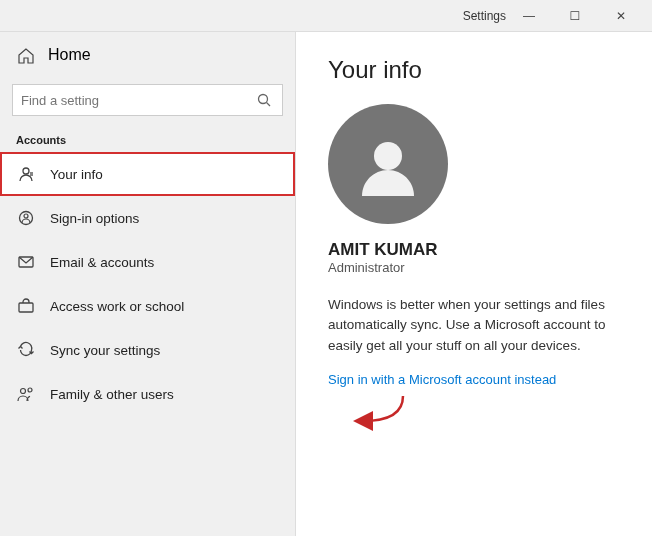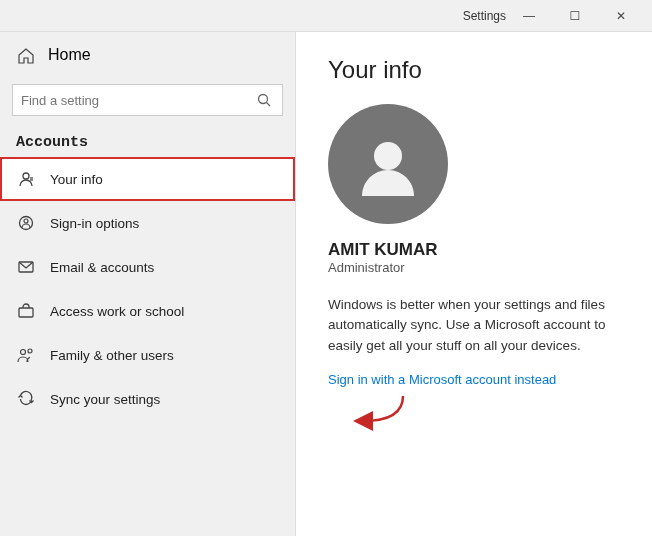--- a/index.html
+++ b/index.html
@@ -83,24 +83,23 @@
       border: none;
       outline: none;
       flex: 1;
       font-size: 13px;
       background: transparent;
       color: #333;
     }
 
     .sidebar-section-label {
       padding: 10px 16px 6px 16px;
-      font-size: 15px;
+      font-size: 11px;
       font-weight: 700;
       color: #222;
-      font-family: Liberation Mono, monospace;
     }
 
     .sidebar-item {
       display: flex;
       align-items: center;
       padding: 12px 16px;
       gap: 14px;
       cursor: pointer;
       font-size: 13.5px;
       color: #222;
@@ -263,40 +262,40 @@
         <svg width="18" height="18" viewBox="0 0 18 18" fill="none">
           <rect x="2" y="6" width="14" height="9" rx="1" stroke="#444" stroke-width="1.3"></rect>
           <path d="M6 6V5a3 3 0 016 0v1" stroke="#444" stroke-width="1.3"></path>
         </svg>
       </span>
       <span>Access work or school</span>
     </div>
 
     <div class="sidebar-item">
       <span class="icon">
+        <svg width="18" height="18" viewBox="0 0 18 18" fill="none">
+          <path d="M14.5 9A5.5 5.5 0 013.5 9" stroke="#444" stroke-width="1.3" fill="none"></path>
+          <path d="M3.5 5.5A5.5 5.5 0 0114.5 9" stroke="#444" stroke-width="1.3" fill="none"></path>
+          <polyline points="1.5,7.5 3.5,5.5 5.5,7.5" stroke="#444" stroke-width="1.3" fill="none"></polyline>
+          <polyline points="12.5,10.5 14.5,12.5 16.5,10.5" stroke="#444" stroke-width="1.3" fill="none"></polyline>
+        </svg>
+      </span>
+      <span>Sync your settings</span>
+    </div>
+
+    <div class="sidebar-item">
+      <span class="icon">
         <svg width="20" height="18" viewBox="0 0 20 18" fill="none">
           <circle cx="7" cy="6" r="2.5" stroke="#444" stroke-width="1.2"></circle>
           <path d="M2 16c0-2.8 2.2-5 5-5s5 2.2 5 5" stroke="#444" stroke-width="1.2"></path>
           <circle cx="14" cy="5" r="2" stroke="#444" stroke-width="1.2"></circle>
           <path d="M11 16c0-2.2 1.3-4 3-4.7" stroke="#444" stroke-width="1.2"></path>
         </svg>
       </span>
       <span>Family &amp; other users</span>
-    </div>
-
-    <div class="sidebar-item">
-      <span class="icon">
-        <svg width="18" height="18" viewBox="0 0 18 18" fill="none">
-          <path d="M14.5 9A5.5 5.5 0 013.5 9" stroke="#444" stroke-width="1.3" fill="none"></path>
-          <path d="M3.5 5.5A5.5 5.5 0 0114.5 9" stroke="#444" stroke-width="1.3" fill="none"></path>
-          <polyline points="1.5,7.5 3.5,5.5 5.5,7.5" stroke="#444" stroke-width="1.3" fill="none"></polyline>
-          <polyline points="12.5,10.5 14.5,12.5 16.5,10.5" stroke="#444" stroke-width="1.3" fill="none"></polyline>
-        </svg>
-      </span>
-      <span>Sync your settings</span>
     </div>
 
   </div>
 
   <div class="content">
     <div class="content-title">Your info</div>
 
     <div class="avatar-container">
       <svg class="avatar-svg" viewBox="0 0 72 72" fill="none">
         <circle cx="36" cy="28" r="14" fill="#fff" opacity="0.9"></circle>

